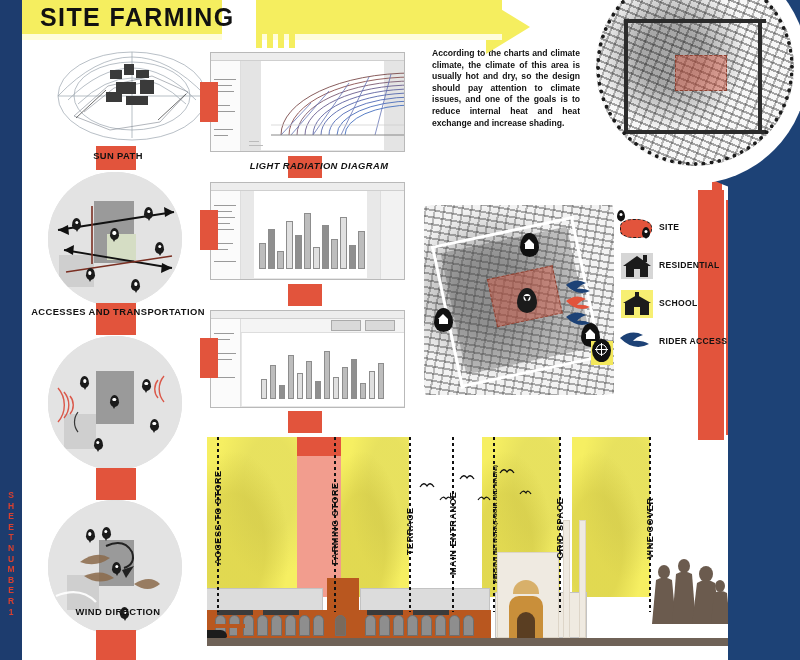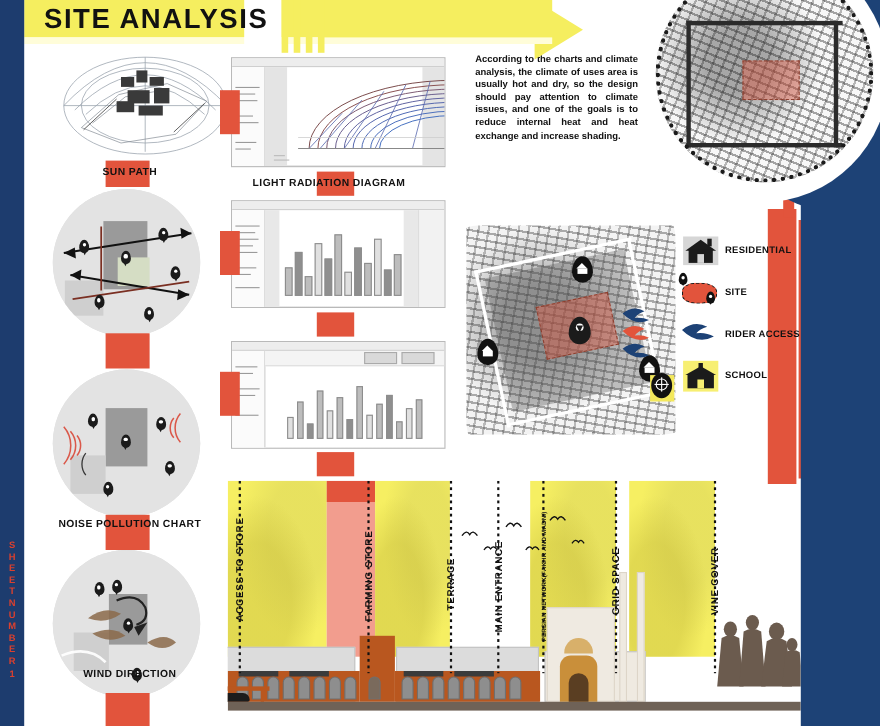--- a/index.html
+++ b/index.html
@@ -262,21 +262,21 @@
       <div class="tip"></div>
   </div>
   <div class="title-band"></div>
   <div class="title-white-cut"></div>
   <div class="stripe-group">
     <i></i>
       <i></i>
       <i></i>
       <i></i>
   </div>
-  <div class="title-text">SITE ANALYSIS</div>
+  <div class="title-text">SITE FARMING</div>
 
   <div class="circ" style="left:596px; top:-32px; width:198px; height:198px; z-index:14;">
     <div class="aerial" style="filter:grayscale(1) contrast(1.35);"></div>
     <div style="position:absolute;left:14%;top:26%;width:72%;height:4px;background:#2b2b2b;"></div>
     <div style="position:absolute;left:14%;top:26%;width:4px;height:58%;background:#2b2b2b;"></div>
     <div style="position:absolute;left:82%;top:26%;width:4px;height:58%;background:#2b2b2b;"></div>
     <div style="position:absolute;left:14%;top:82%;width:72%;height:4px;background:#2b2b2b;"></div>
     <div class="sitehl" style="left:40%;top:44%;width:26%;height:18%;"></div>
     <div class="dotring"></div>
   </div>
@@ -348,20 +348,23 @@
         <i></i>
       </div>
     <div class="pin" style="left:28%;top:72%;">
         <i></i>
       </div>
     <div class="pin" style="left:62%;top:80%;">
         <i></i>
       </div>
   </div>
   <div class="redchip" style="left:96px; top:303px; width:40px; height:32px;"></div>
+  <div class="cap" style="left:26px; top:306px; width:184px;">
+    <span>ACCESSES AND TRANSPORTATION</span>
+  </div>
 
   <div class="circ" style="left:48px; top:336px; width:134px; height:134px;">
     <div class="maptex rot"></div>
     <div class="parcel" style="left:36%;top:26%;width:28%;height:40%;"></div>
     <div class="parcel light" style="left:12%;top:58%;width:24%;height:26%;"></div>
     <svg style="position:absolute;inset:0;" viewBox="0 0 134 134">
       <g stroke="#d9402f" stroke-width="1.4" fill="none" opacity=".85">
         <path d="M22 60 a14 14 0 0 1 0 18"></path>
           <path d="M16 56 a20 20 0 0 1 0 26"></path>
         <path d="M10 52 a26 26 0 0 1 0 34"></path>
@@ -382,23 +385,20 @@
         <i></i>
       </div>
     <div class="pin" style="left:76%;top:62%;">
         <i></i>
       </div>
     <div class="pin" style="left:34%;top:76%;">
         <i></i>
       </div>
   </div>
   <div class="redchip" style="left:96px; top:468px; width:40px; height:32px;"></div>
-  <div class="cap" style="left:26px; top:470px; width:184px;">
-    <span>NOISE POLLUTION CHART</span>
-  </div>
 
   <div class="circ" style="left:48px; top:500px; width:134px; height:134px;">
     <div class="maptex rot"></div>
     <div class="parcel" style="left:38%;top:30%;width:26%;height:34%;"></div>
     <div class="parcel light" style="left:14%;top:56%;width:24%;height:26%;"></div>
     <svg style="position:absolute;inset:0;" viewBox="0 0 134 134">
       <g fill="#8b6a4a" opacity=".85">
         <path d="M32 62 q16 -12 30 -4 q-14 10 -30 4 z"></path>
         <path d="M36 76 q18 -8 30 2 q-16 8 -30 -2 z"></path>
         <path d="M86 84 q16 -10 26 0 q-12 10 -26 0 z"></path>
@@ -471,21 +471,21 @@
             <path d="M252 36 L282 68"></path>
         </g>
         <path d="M8 68 L292 68" stroke="#888" stroke-width="1"></path>
         <path d="M8 58 L292 58" stroke="#ccc" stroke-width="0.7"></path>
       </svg>
     </div>
     <div class="miniline" style="left:38px;top:88px;width:10px;background:#bbb;"></div>
     <div class="miniline" style="left:38px;top:92px;width:14px;background:#bbb;"></div>
   </div>
   <div class="redchip" style="left:288px; top:156px; width:34px; height:22px;"></div>
-  <div class="cap" style="left:206px; top:160px; width:186px;">
+  <div class="cap" style="left:226px; top:160px; width:186px;font-style:italic;">
     <span>LIGHT RADIATION DIAGRAM</span>
   </div>
 
   <div class="redchip" style="left:200px; top:210px; width:18px; height:40px; z-index:16;"></div>
   <div class="panel" style="left:210px; top:182px; width:195px; height:98px;">
     <div class="pbar"></div>
     <div class="pside">
       <div class="miniline" style="left:3px;top:14px;width:22px;"></div>
       <div class="miniline" style="left:3px;top:20px;width:18px;"></div>
       <div class="miniline" style="left:3px;top:26px;width:21px;"></div>
@@ -542,21 +542,21 @@
       <div class="bar l" style="left:76px;width:6px; height:22px;"></div>
       <div class="bar" style="left:85px; width:6px; height:32px;"></div>
       <div class="bar d" style="left:94px;width:6px; height:40px;"></div>
       <div class="bar" style="left:103px;width:6px; height:16px;"></div>
       <div class="bar l" style="left:112px;width:6px;height:28px;"></div>
       <div class="bar" style="left:121px;width:6px; height:36px;"></div>
     </div>
   </div>
   <div class="redchip" style="left:288px; top:411px; width:34px; height:22px;"></div>
 
-  <div class="para" style="left:432px; top:48px; width:148px;">According to the charts and climate analysis, the climate of uses area is usually hot and dry, so the design should pay attention to climate issues, and one of the goals is to reduce internal heat and heat exchange and increase shading.</div>
+  <div class="para" style="left:432px; top:48px; width:148px;">According to the charts and climate climate, the climate of this area is usually hot and dry, so the design should pay attention to climate issues, and one of the goals is to reduce internal heat and heat exchange and increase shading.</div>
 
   <div style="position:absolute;left:424px;top:205px;width:190px;height:190px;z-index:9;overflow:hidden;">
     <div style="position:absolute;inset:-16px;transform:rotate(-12deg);">
       <div class="aerial" style="filter:grayscale(1) contrast(1.1) brightness(1.08);"></div>
       <div style="position:absolute;left:20%;top:22%;width:58%;height:56%;background:rgba(90,90,90,.35);"></div>
       <div class="sitehl" style="left:38%;top:38%;width:30%;height:22%;"></div>
       <div style="position:absolute;left:16%;top:18%;width:3px;height:66%;background:#fff;"></div>
       <div style="position:absolute;left:16%;top:18%;width:66%;height:3px;background:#fff;"></div>
       <div style="position:absolute;left:80%;top:18%;width:3px;height:66%;background:#fff;"></div>
       <div style="position:absolute;left:16%;top:82%;width:66%;height:3px;background:#fff;"></div>
@@ -594,64 +594,64 @@
 
 
   <div class="vband" style="left:698px; top:190px; width:26px; height:250px;"></div>
   <div class="vband thin" style="left:712px; top:168px; width:10px; height:30px;"></div>
   <div class="vband thin" style="left:726px; top:200px; height:235px;"></div>
 
   <div class="legend">
 
     <div class="lg-row">
       <div class="lg-ico">
-        <div class="ic-house">
-            <div class="ch"></div>
-            <div class="roof"></div>
-            <div class="body"></div>
-            <div class="door"></div>
-          </div>
-      </div>
-      <div class="lg-txt">RESIDENTIAL</div>
-    </div>
-
-    <div class="lg-row">
-      <div class="lg-ico">
         <div class="ic-site-blob"></div>
         <div class="ic-pin-sm" style="left:2px;top:0px;">
             <i></i>
           </div>
         <div class="ic-pin-sm" style="left:27px;top:17px;">
             <i></i>
           </div>
       </div>
       <div class="lg-txt">SITE</div>
     </div>
 
     <div class="lg-row">
       <div class="lg-ico">
-        <div class="ic-arrow">
-          <svg viewBox="0 0 36 20">
-            <path d="M1 7 q11 -9 23 -3 q-7 2 -10 6 q9 -1 16 3 q-15 8 -29 -6 z" fill="#1d4276"></path>
-          </svg>
-        </div>
-      </div>
-      <div class="lg-txt">RIDER ACCESS</div>
+        <div class="ic-house">
+            <div class="ch"></div>
+            <div class="roof"></div>
+            <div class="body"></div>
+            <div class="door"></div>
+          </div>
+      </div>
+      <div class="lg-txt">RESIDENTIAL</div>
     </div>
 
     <div class="lg-row">
       <div class="lg-ico">
         <div class="ic-school">
             <div class="bell"></div>
             <div class="roof"></div>
             <div class="body"></div>
             <div class="door"></div>
           </div>
       </div>
       <div class="lg-txt">SCHOOL</div>
+    </div>
+
+    <div class="lg-row">
+      <div class="lg-ico">
+        <div class="ic-arrow">
+          <svg viewBox="0 0 36 20">
+            <path d="M1 7 q11 -9 23 -3 q-7 2 -10 6 q9 -1 16 3 q-15 8 -29 -6 z" fill="#1d4276"></path>
+          </svg>
+        </div>
+      </div>
+      <div class="lg-txt">RIDER ACCESS</div>
     </div>
 
 
   </div>
 
   <div class="bottom">
 
     <div class="ycol" style="left:0px;  width:90px;"></div>
     <div class="rcol" style="left:90px; width:44px;"></div>
     <div class="ycol" style="left:134px;width:68px;"></div>

